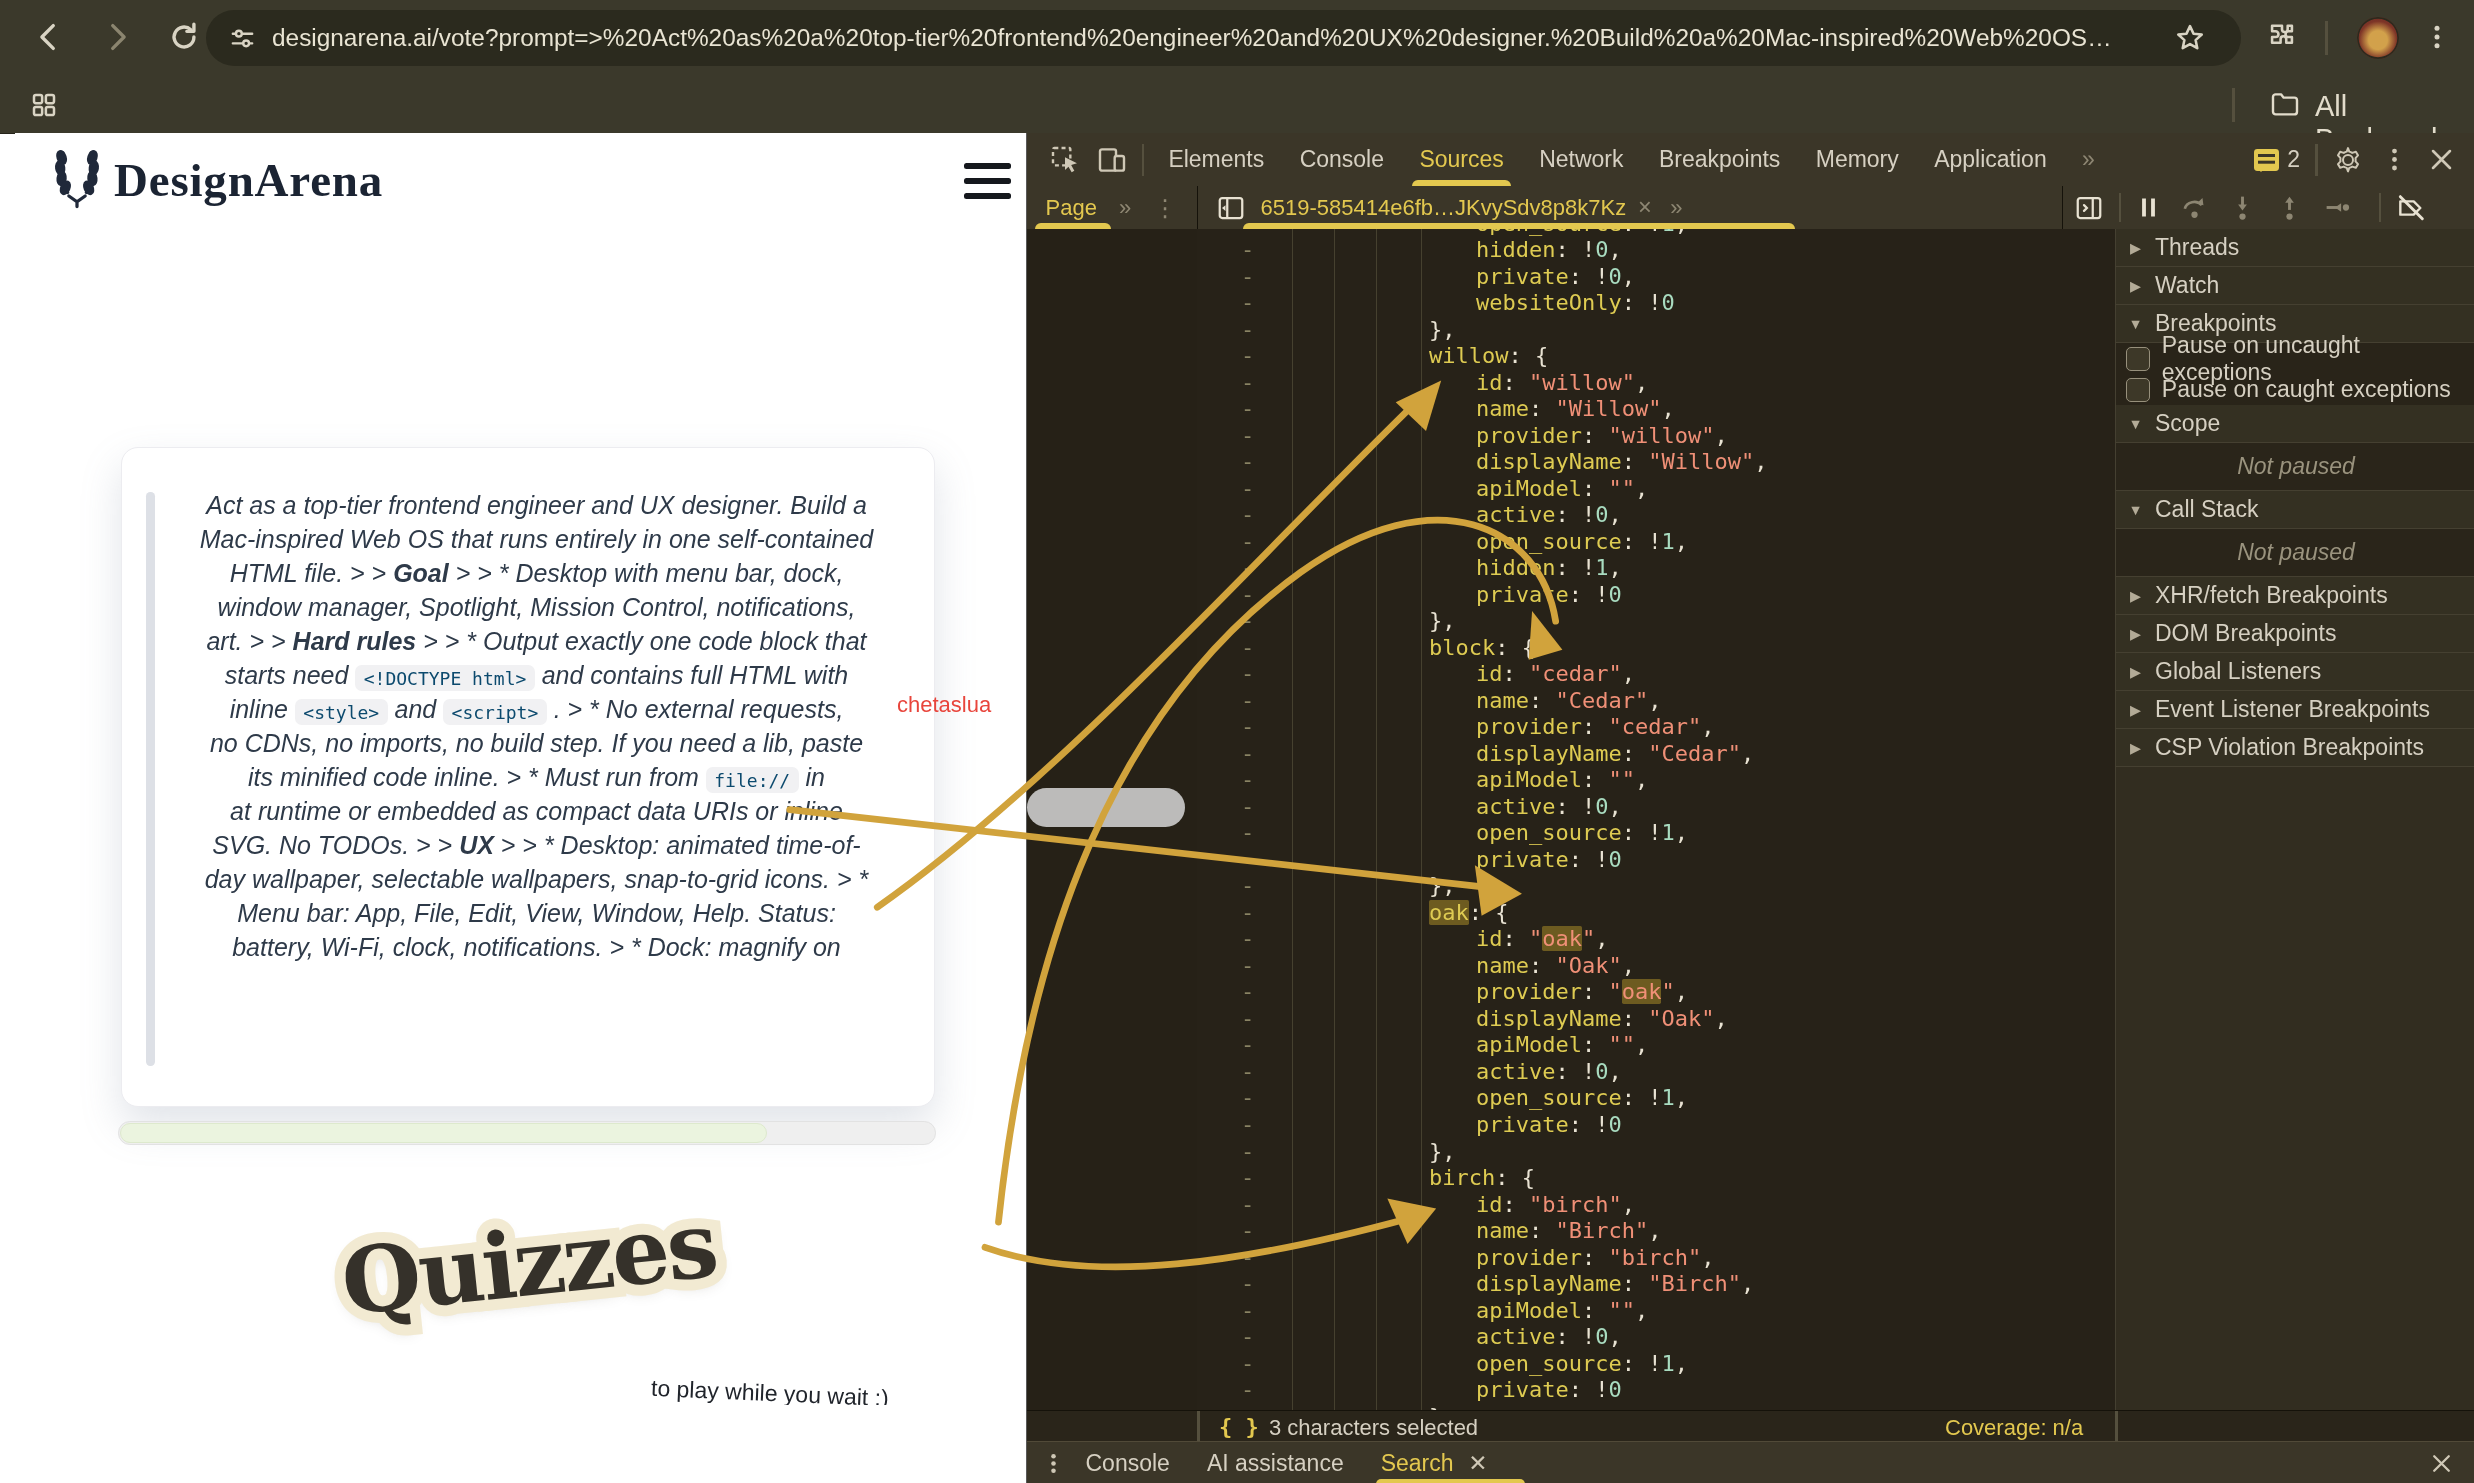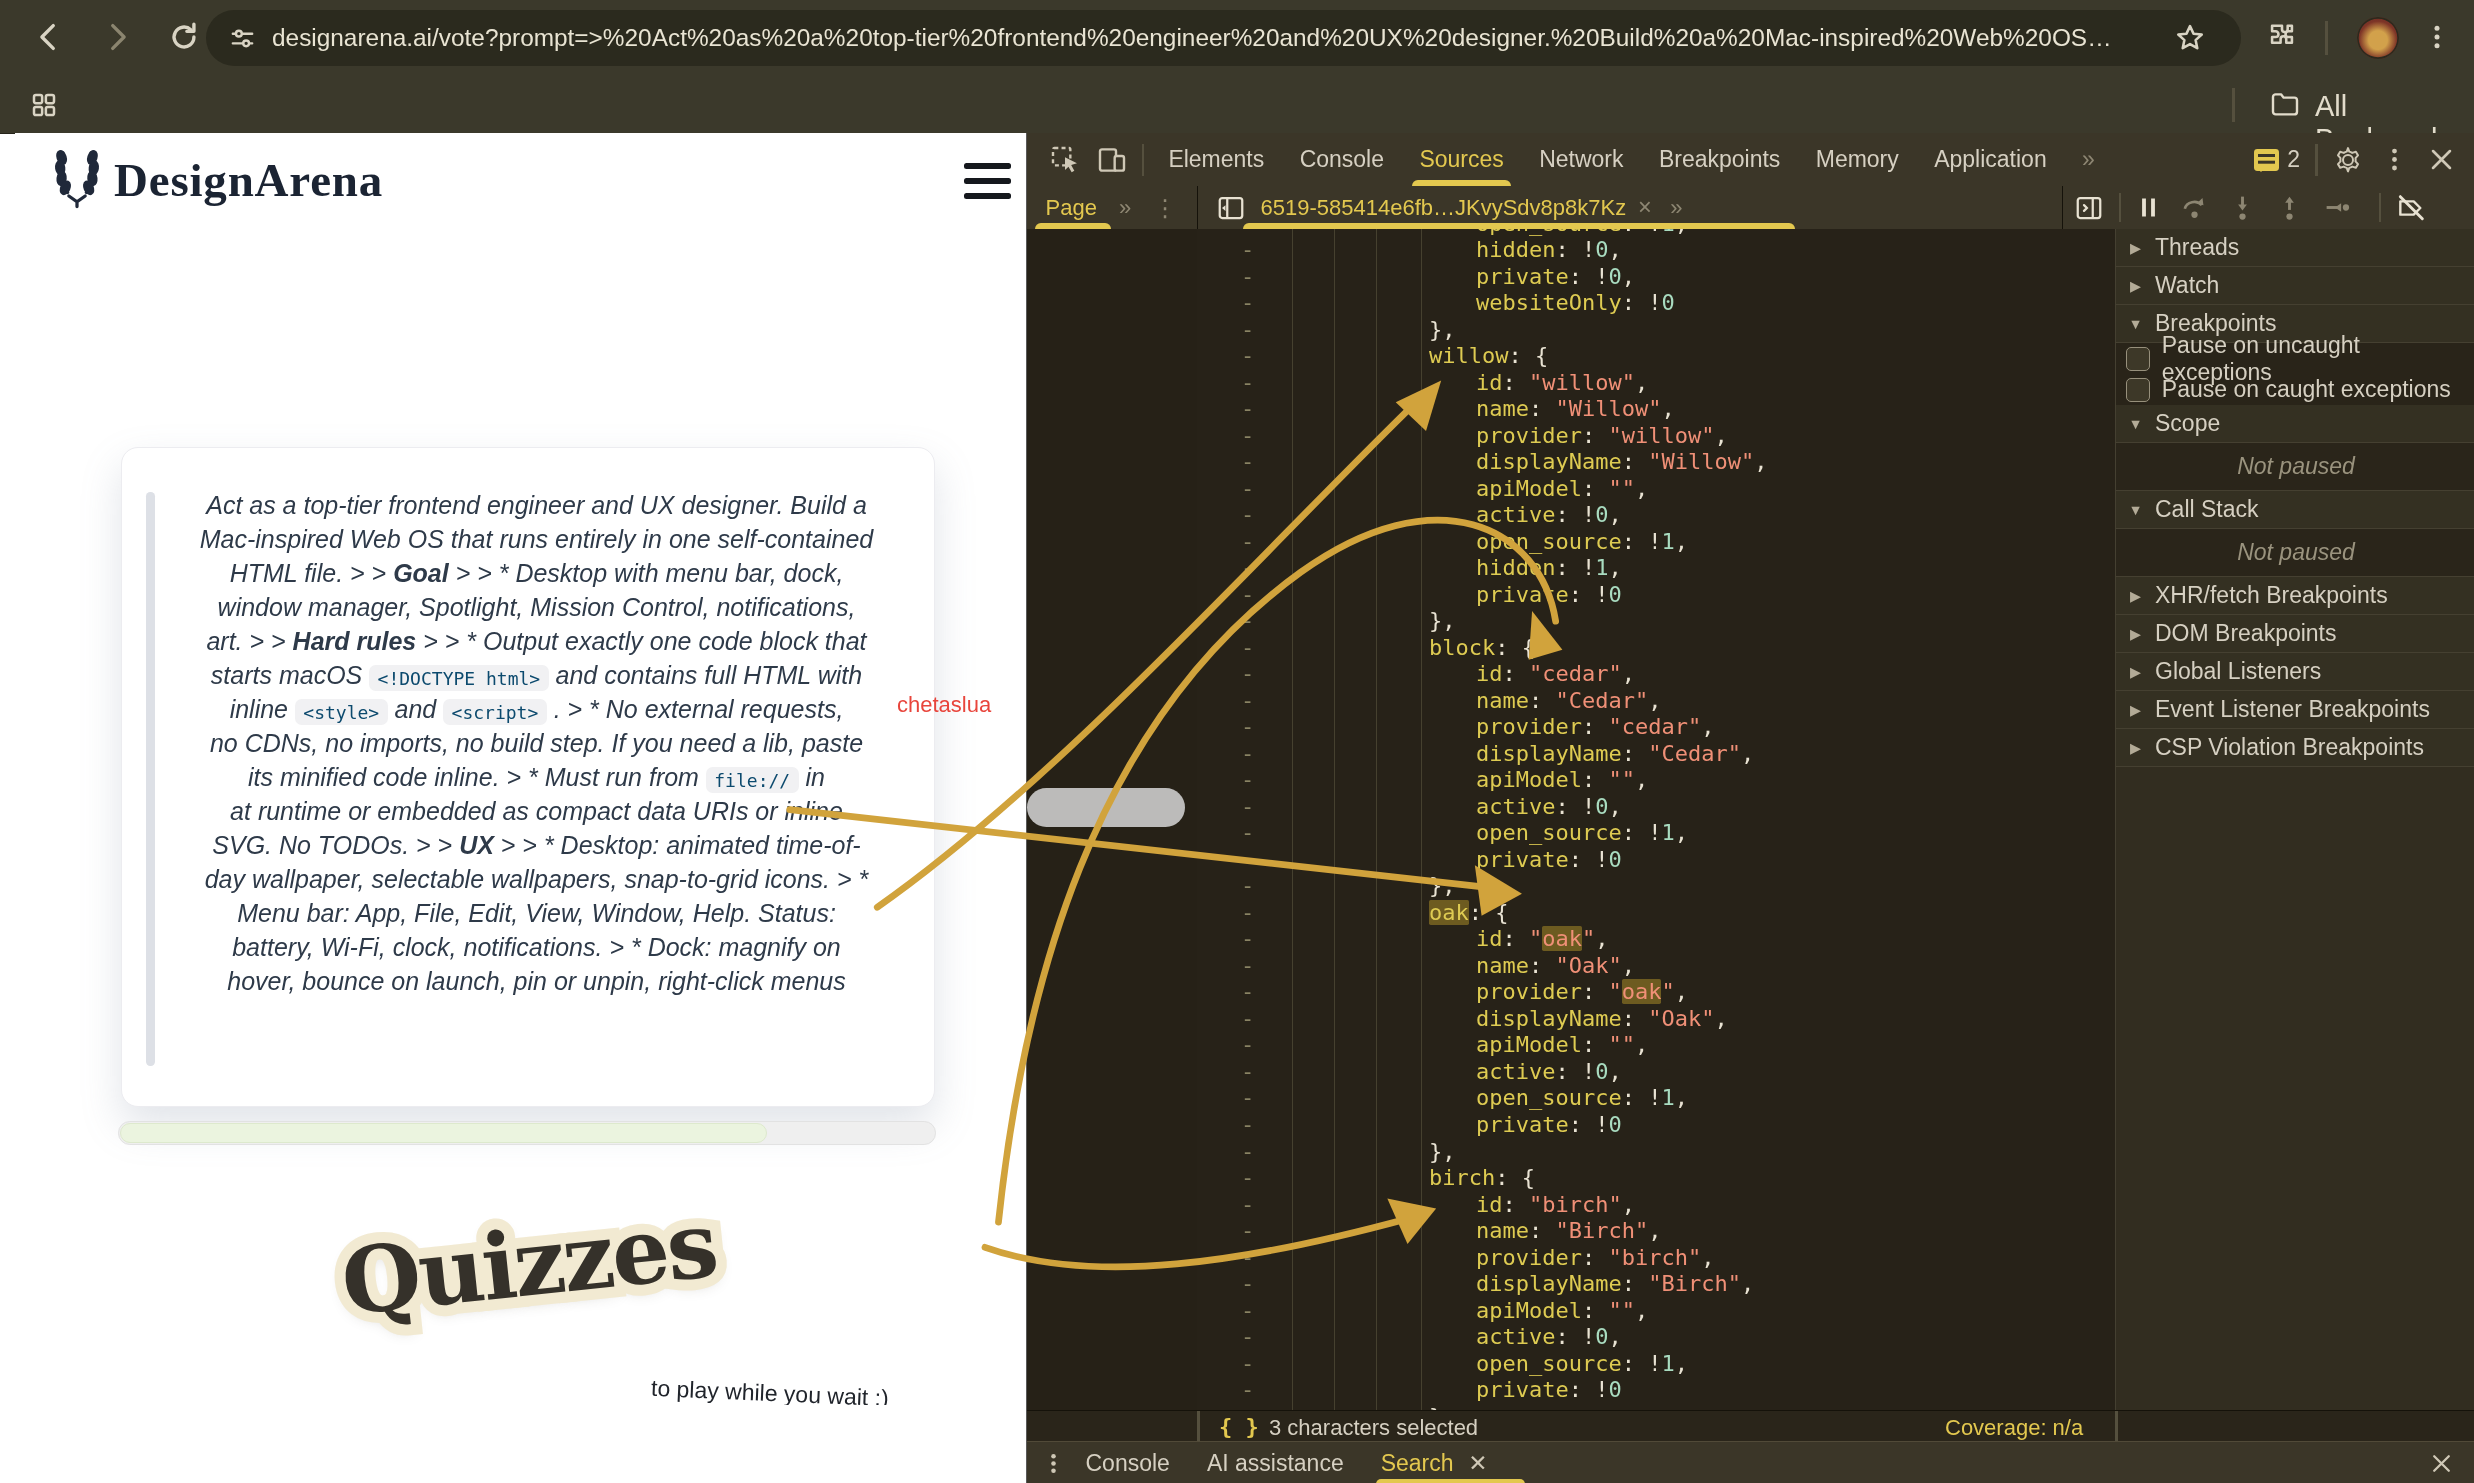--- a/index.html
+++ b/index.html
@@ -192,30 +192,29 @@
     </div>
 
     <div id="prompt-card" class="abs">
       <div id="quote-bar" class="abs"></div>
       <div id="prompt-text" class="abs">
           <div class="pline"><span>Act as a top-tier frontend engineer and UX designer. Build a</span></div>
           <div class="pline"><span>Mac-inspired Web OS that runs entirely in one self-contained</span></div>
           <div class="pline"><span>HTML file. &gt; &gt; </span><span class="pbold">Goal</span><span> &gt; &gt; * Desktop with menu bar, dock,</span></div>
           <div class="pline"><span>window manager, Spotlight, Mission Control, notifications,</span></div>
           <div class="pline"><span>art. &gt; &gt; </span><span class="pbold">Hard rules</span><span> &gt; &gt; * Output exactly one code block that</span></div>
-          <div class="pline"><span>starts macOS </span><span class="pcode">&lt;!DOCTYPE html&gt;</span><span> and contains full HTML with</span></div>
+          <div class="pline"><span>starts need </span><span class="pcode">&lt;!DOCTYPE html&gt;</span><span> and contains full HTML with</span></div>
           <div class="pline"><span>inline </span><span class="pcode">&lt;style&gt;</span><span> and </span><span class="pcode">&lt;script&gt;</span><span> . &gt; * No external requests,</span></div>
           <div class="pline"><span>no CDNs, no imports, no build step. If you need a lib, paste</span></div>
           <div class="pline"><span>its minified code inline. &gt; * Must run from </span><span class="pcode">file://</span><span> in</span></div>
           <div class="pline"><span>at runtime or embedded as compact data URIs or inline</span></div>
           <div class="pline"><span>SVG. No TODOs. &gt; &gt; </span><span class="pbold">UX</span><span> &gt; &gt; * Desktop: animated time-of-</span></div>
           <div class="pline"><span>day wallpaper, selectable wallpapers, snap-to-grid icons. &gt; *</span></div>
           <div class="pline"><span>Menu bar: App, File, Edit, View, Window, Help. Status:</span></div>
           <div class="pline"><span>battery, Wi-Fi, clock, notifications. &gt; * Dock: magnify on</span></div>
-          <div class="pline"><span>hover, bounce on launch, pin or unpin, right-click menus</span></div>
         </div>
     </div>
     <div id="chetaslua" class="abs">chetaslua</div>
 
     <div id="progress" class="abs">
       <div id="progress-fill" class="abs"></div>
     </div>
 
     <div id="quizzes-wrap" class="abs">
       <div class="abs qz qz-back">Quizzes</div>

